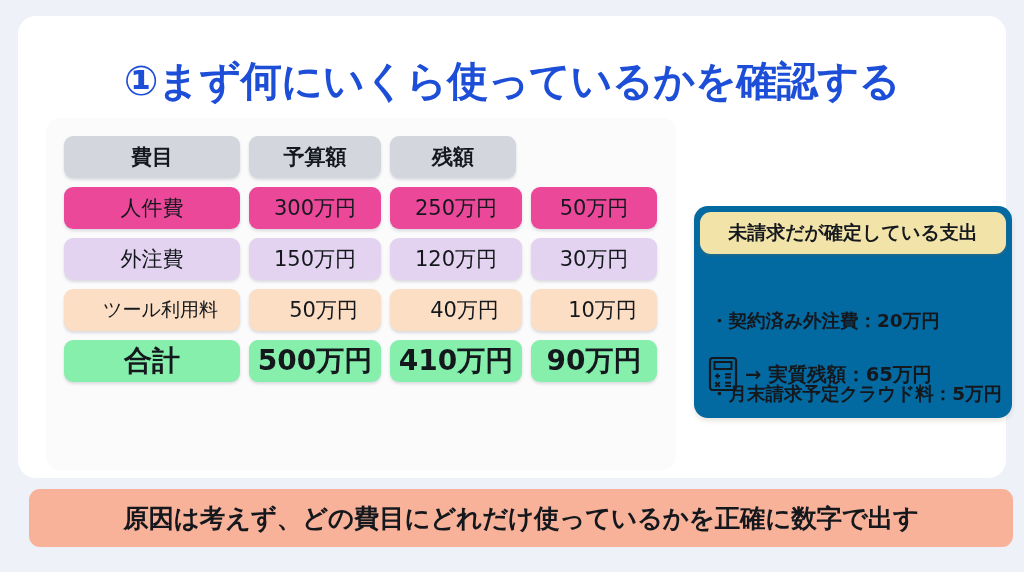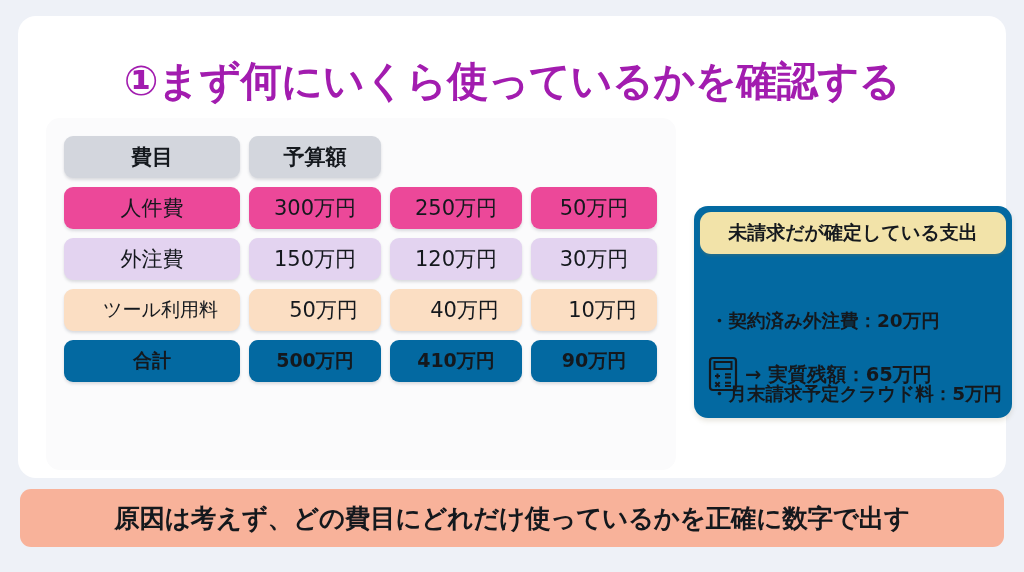--- a/index.html
+++ b/index.html
@@ -32,21 +32,21 @@
 
   
   .title {
     position: absolute;
     left: 0;
     top: 38px;
     width: 988px;
     text-align: center;
     font-size: 41px;
     font-weight: bold;
-    color: #a21caf;
+    color: #1d4ed8;
     letter-spacing: -0.5px;
     white-space: nowrap;
   }
 
   
   .table-panel {
     position: absolute;
     left: 28px;
     top: 102px;
     width: 630px;
@@ -85,21 +85,21 @@
 
   .cell.c0 { width: 176px; }
   .cell.c1 { width: 132px; }
   .cell.c2 { width: 132px; }
   .cell.c3 { width: 126px; }
 
   .row.header .cell { background: #d3d6dd; font-weight: bold; }
   .row.r-green  .cell { background: #ec4899; }
   .row.r-purple .cell { background: #e3d3f0; }
   .row.r-orange .cell { background: #fbdec3; padding-left: 17px; }
-  .row.r-blue   .cell { background: #0369a1; font-weight: bold; font-size: 19px; }
+  .row.r-blue   .cell { background: #86efac; font-weight: bold; font-size: 28px; }
 
   .cell.narrow-label { font-size: 19px; }
 
   
   .side-panel {
     position: absolute;
     left: 676px;
     top: 190px;
     width: 318px;
     height: 212px;
@@ -162,21 +162,21 @@
   .result-text {
     font-size: 19.5px;
     font-weight: bold;
     color: #14181d;
     white-space: nowrap;
   }
 
   
   .banner {
     position: absolute;
-    left: 20px;
+    left: 29px;
     top: 489px;
     width: 984px;
     height: 58px;
     background: #f8b29a;
     border-radius: 11px;
     display: flex;
     align-items: center;
     justify-content: center;
   }
 
@@ -196,20 +196,21 @@
   <div class="card">
 
     <div class="title">①まず何にいくら使っているかを確認する</div>
 
     <div class="table-panel">
       <div class="table">
 
         <div class="row header">
           <div class="cell c0">費目</div>
           <div class="cell c1">予算額</div>
+          <div class="cell c3">残額</div>
         </div>
 
         <div class="row r-green">
           <div class="cell c0">人件費</div>
           <div class="cell c1">300万円</div>
           <div class="cell c2">250万円</div>
           <div class="cell c3">50万円</div>
         </div>
 
         <div class="row r-purple">

